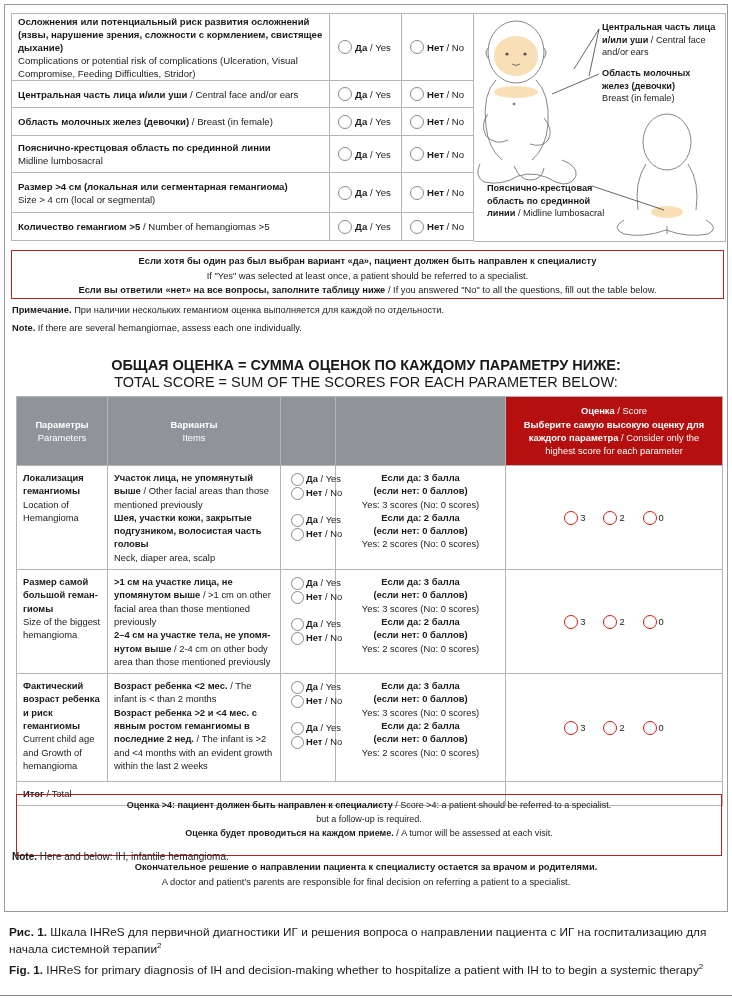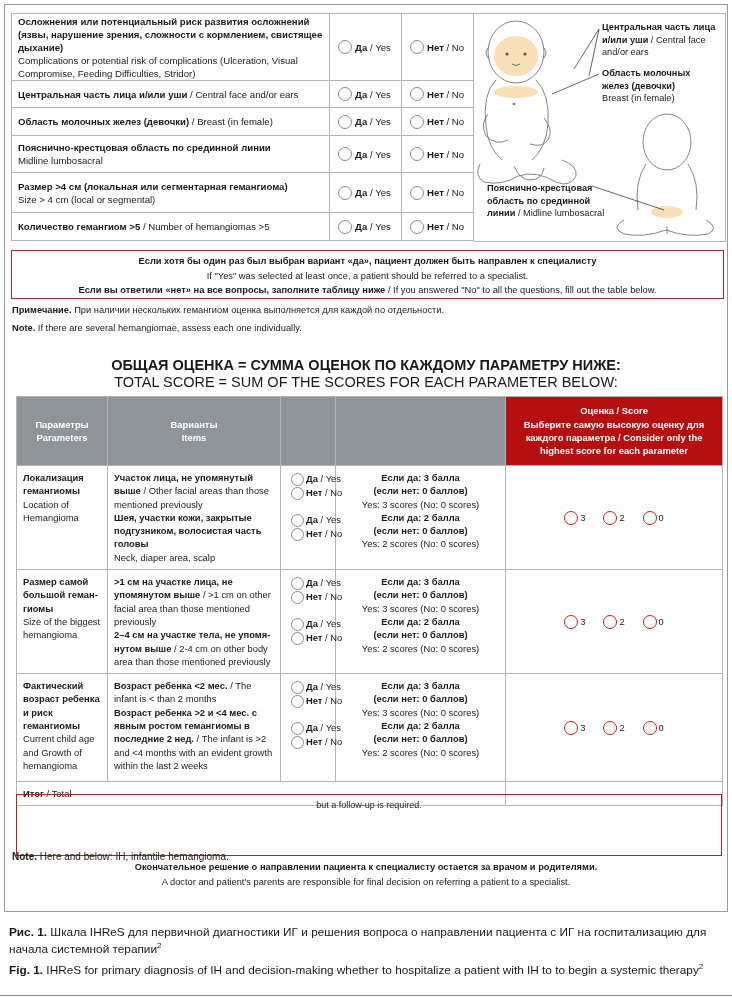--- a/index.html
+++ b/index.html
@@ -17,21 +17,21 @@
 .optlbl{vertical-align:middle;font-size:9.6px}
 .imgpanel{position:absolute;left:474px;top:13px;width:252px;height:229px;border:1px solid #b5b5b5;border-left:none}
 .lbl{position:absolute;font-size:9.2px;line-height:12.5px;color:#1a1a1a}
 
 .redbox{position:absolute;border:1.5px solid #b22222;text-align:center;font-size:9.3px;line-height:14.5px}
 .note{position:absolute;font-size:9.3px;line-height:13px}
 .h1{position:absolute;left:0;width:732px;text-align:center;font-size:14.5px;line-height:18px}
 
 .mt{position:absolute;left:16px;top:396px;width:706px;border-collapse:collapse;table-layout:fixed}
 .mt td,.mt th{border:1px solid #b5b5b5;vertical-align:top;font-size:9.4px;line-height:13.3px}
-.mt th{background:#8e9499;color:#fff;font-weight:bold;height:69px;vertical-align:middle;text-align:center}
+.mt th{background:#8e9499;color:#fff;font-weight:normal;height:69px;vertical-align:middle;text-align:center}
 .mt th.red{background:#b50f0f}
 .mt td.p1{padding:5px 6px}
 .mt td.yn{padding:6px 0 0 10px}
 .yn .pair{margin-bottom:13px}
 .yn .row1{height:14px;line-height:14px;white-space:nowrap}
 .mt td.sc{text-align:center;padding:5px 2px}
 .mt td.score{vertical-align:middle;text-align:center}
 .scr{display:inline-block;margin:0 9px;white-space:nowrap}
 .scr .rc{display:inline-block;width:14px;height:14px;border:1.6px solid #c0201a;border-radius:50%;vertical-align:middle;margin-right:2px}
 .scr span.v{vertical-align:middle;font-size:9.4px}
@@ -224,21 +224,23 @@
   </tr>
 
   <tr style="height:24px">
     <td colspan="4" style="padding:5px 6px;vertical-align:middle"><b>Итог</b><span> / Total</span></td>
     <td></td>
   </tr>
 </tbody>
   </table>
 
 <div class="redbox" style="left:16px;top:794px;width:706px;height:62px;padding-top:3px;font-size:9px;line-height:14px">
+  <div><b>Оценка &gt;4: пациент должен быть направлен к специалисту</b><span> / Score &gt;4: a patient should be referred to a specialist.</span></div>
   <div>but a follow-up is required.</div>
+  <div><b>Оценка будет проводиться на каждом приеме.</b><span> / A tumor will be assessed at each visit.</span></div>
 </div>
 
 <div class="note b i" style="left:0;width:732px;text-align:center;top:861px">Окончательное решение о направлении пациента к специалисту остается за врачом и родителями.</div>
 <div class="note i" style="left:0;width:732px;text-align:center;top:876px">A doctor and patient's parents are responsible for final decision on referring a patient to a specialist.</div>
 
 <div class="note" style="left:12px;top:850px;font-size:10px"><b>Note.</b><span class="i"> Here and below: IH, infantile hemangioma.</span></div>
 
 <div class="caption" style="top:925px"><b>Рис. 1.</b><span> Шкала IHReS для первичной диагностики ИГ и решения вопроса о направлении пациента с ИГ на госпитализа­цию для начала системной терапии</span><sup style="font-size:8px">2</sup></div>
 <div class="caption" style="top:960px"><b>Fig. 1.</b><span> IHReS for primary diagnosis of IH and decision-making whether to hospitalize a patient with IH to to begin a systemic therapy</span><sup style="font-size:8px">2</sup></div>
 <div class="hr" style="top:995px"></div>

